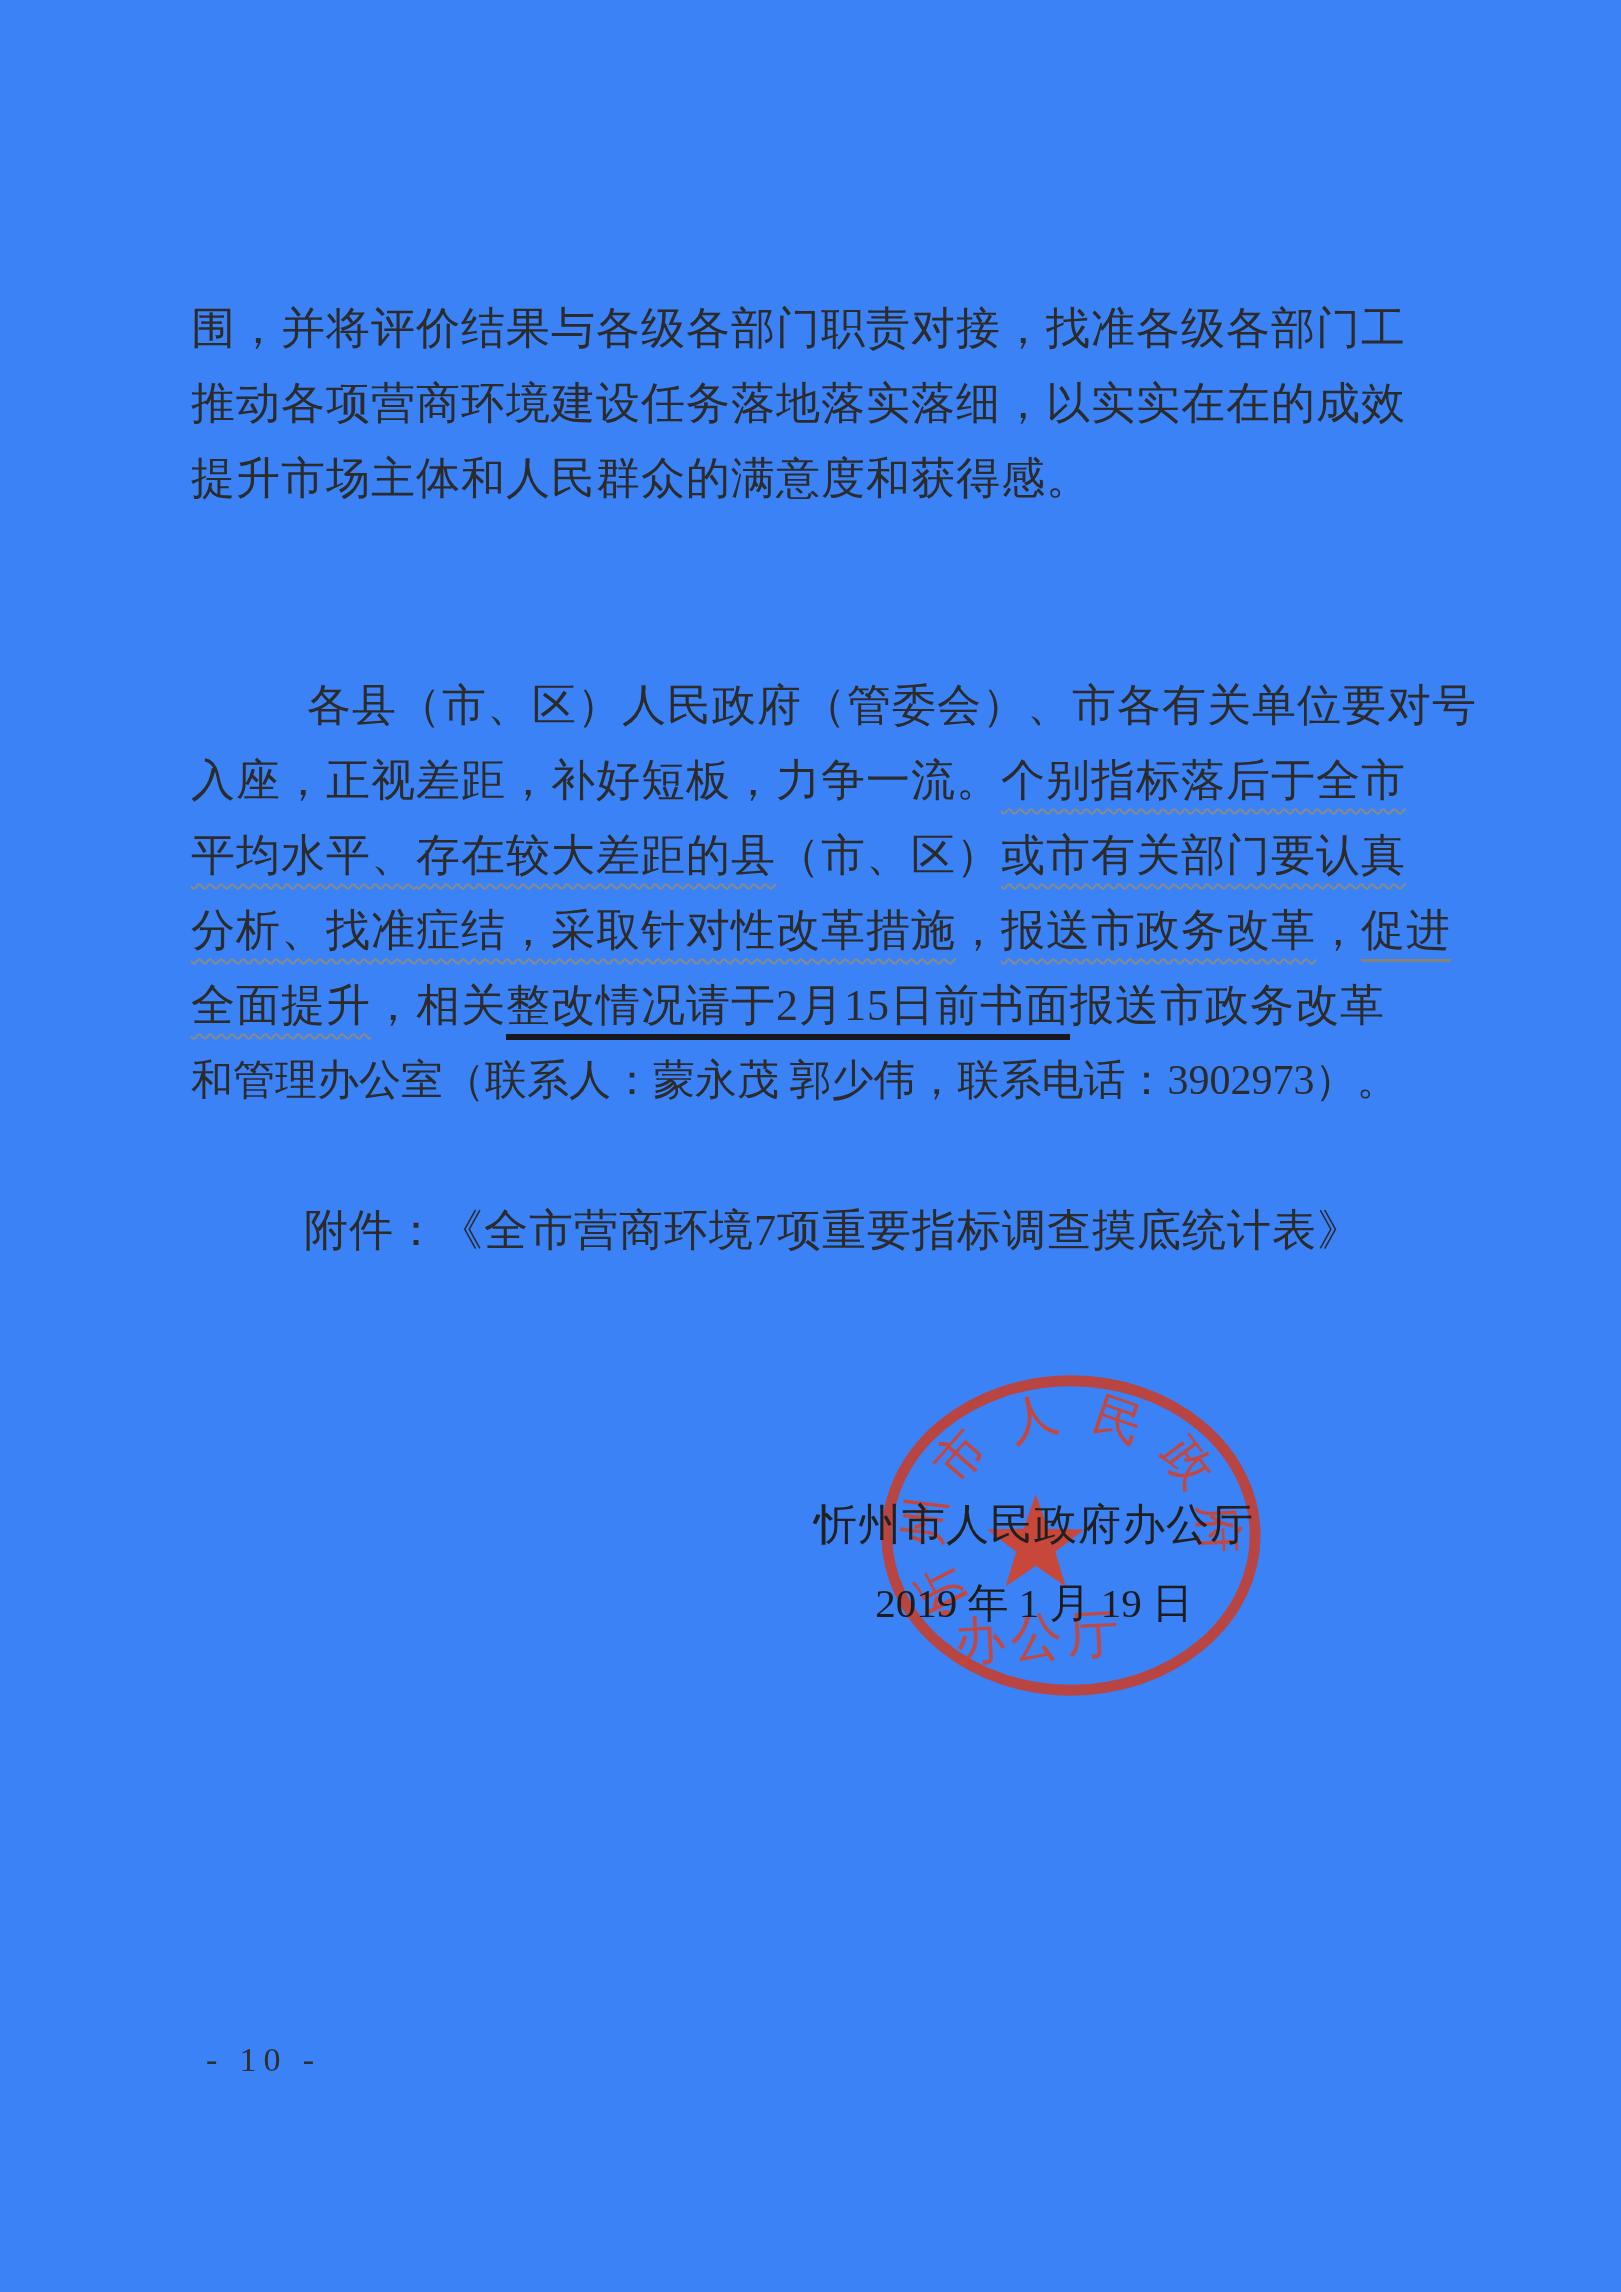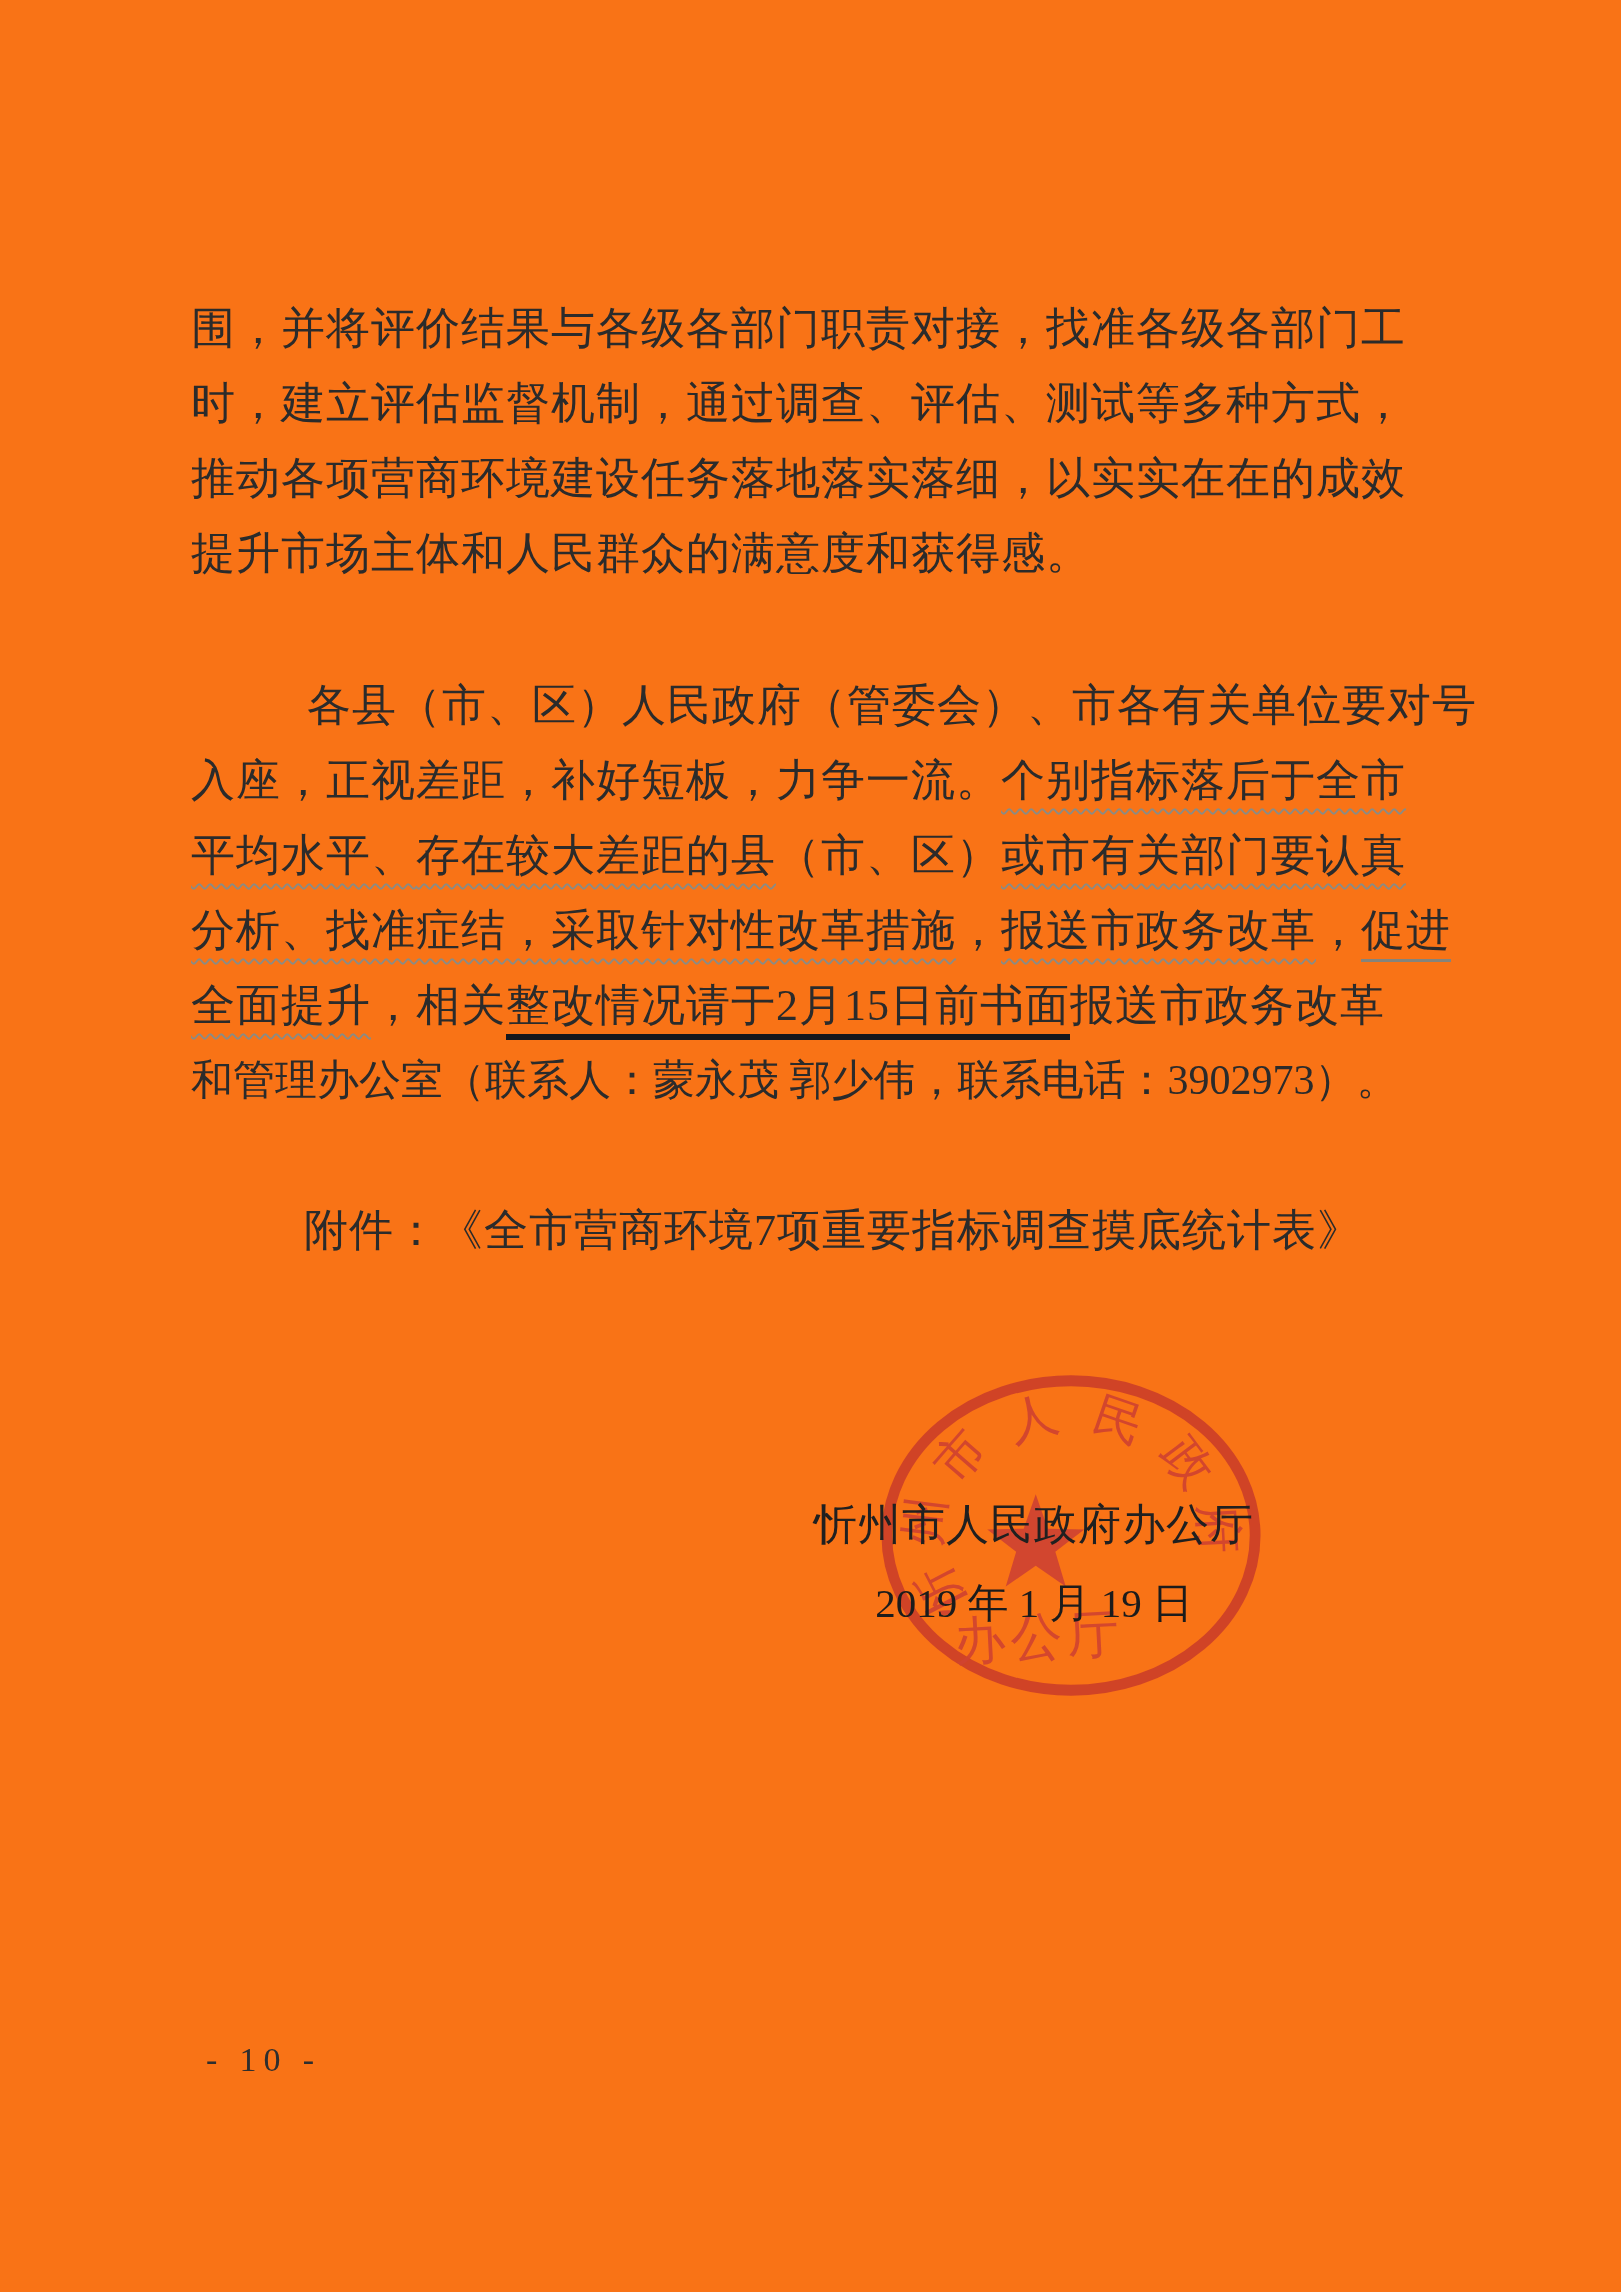--- a/index.html
+++ b/index.html
@@ -1,19 +1,19 @@
 <!DOCTYPE html>
 <html><head>
 <meta charset="utf-8">
 <style>
   html,body{margin:0;padding:0;background:#ffffff;}
   .page{
     position:relative;
     width:1621px;height:2293px;
-    background:#f97316;
+    background:#3b82f6;
     overflow:hidden;
     font-family:"Liberation Serif","DejaVu Serif",serif;
     color:#2b2b2b;
   }
   
   .para{
     position:absolute;
     left:191px;
     width:1220px;
     font-size:44px;
@@ -101,21 +101,20 @@
     white-space:nowrap;
   }
 </style>
 </head>
 <body>
 
 <div class="page">
 
   <div class="para" data-paragraph="0" style="top:291px">
       <div class="line"><span>围，并将评价结果与各级各部门职责对接，找准各级各部门工</span></div>
-      <div class="line"><span>时，建立评估监督机制，通过调查、评估、测试等多种方式，</span></div>
       <div class="line"><span>推动各项营商环境建设任务落地落实落细，以实实在在的成效</span></div>
       <div class="line"><span>提升市场主体和人民群众的满意度和获得感。</span></div>
     </div>
 
   <div class="para indent2" data-paragraph="1" style="top:668px">
       <div class="line"><span>各县（市、区）人民政府（管委会）、市各有关单位要对号</span></div>
       <div class="line"><span>入座，正视差距，补好短板，力争一流。</span><span class="u-wavy">个别指标落后于全市</span></div>
       <div class="line"><span class="u-wavy">平均水平、</span><span class="u-wavy">存在较大差距的县</span><span>（市、区）</span><span class="u-wavy">或市有关部门要认真</span></div>
       <div class="line"><span class="u-wavy">分析、找准症结，</span><span class="u-wavy">采取针对性改革措施</span><span>，</span><span class="u-wavy">报送市政务改革</span><span>，</span><span class="u-solid">促进</span></div>
       <div class="line"><span class="u-wavy">全面提升</span><span>，相关</span><span class="u-thick">整改情况请于2月15日前书面</span><span>报送市政务改革</span></div>

